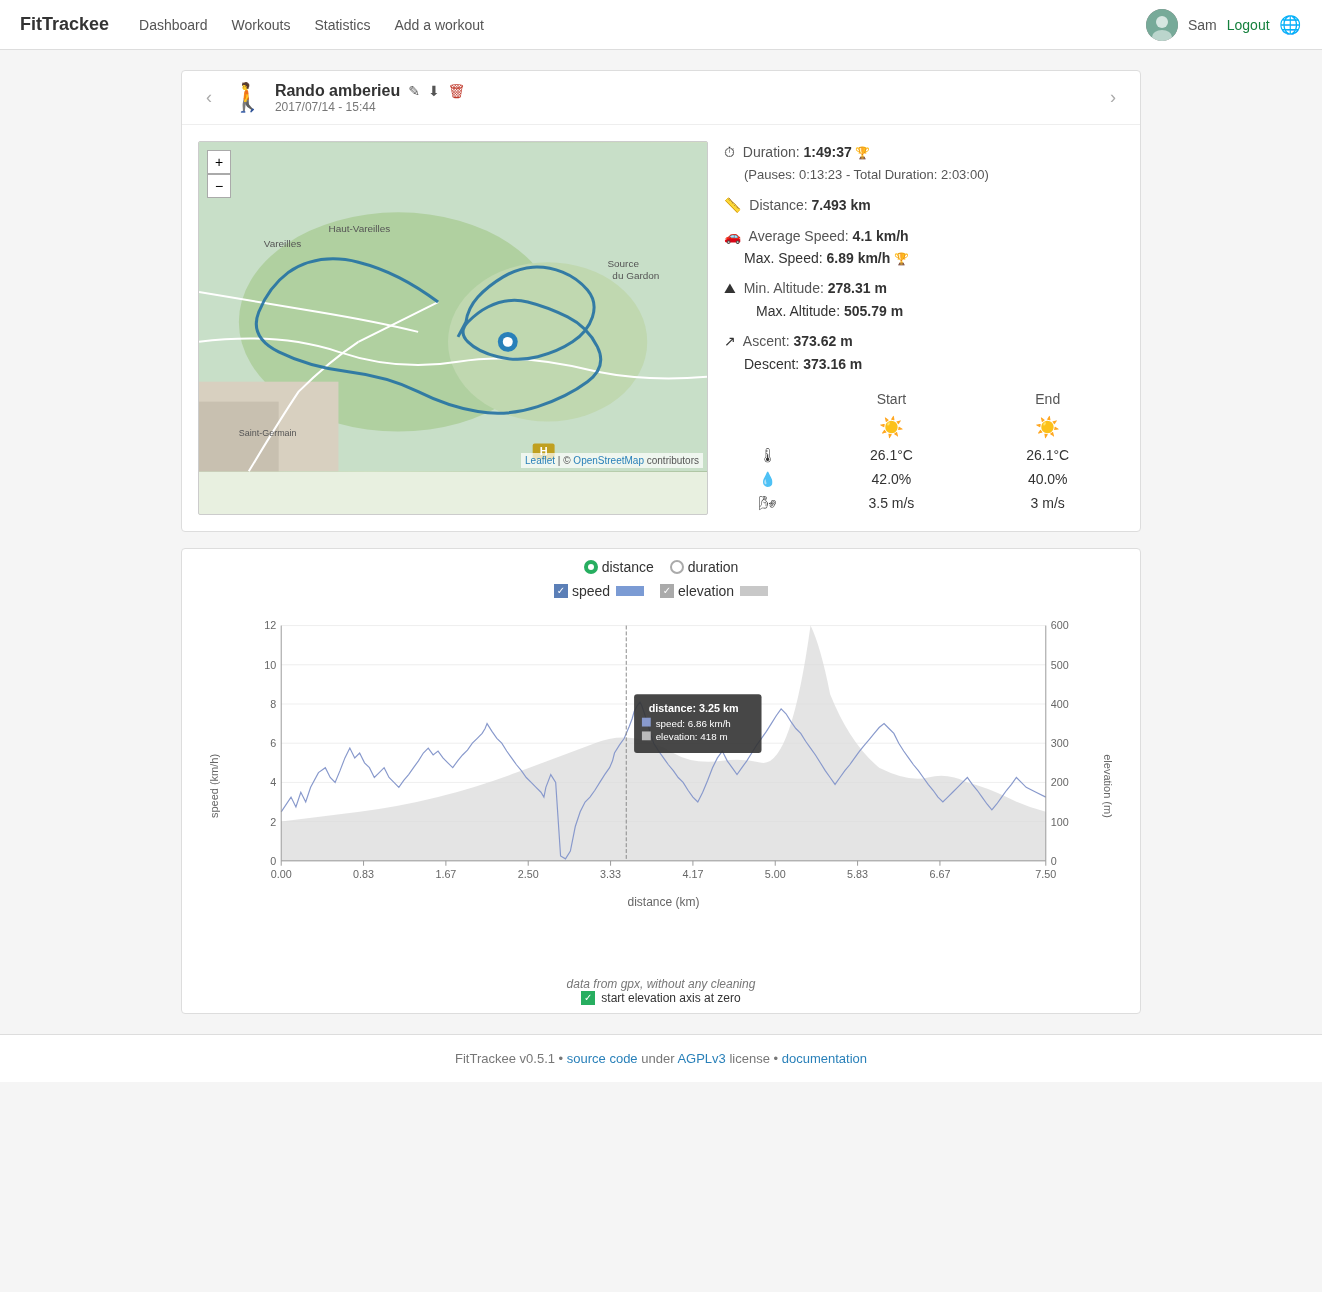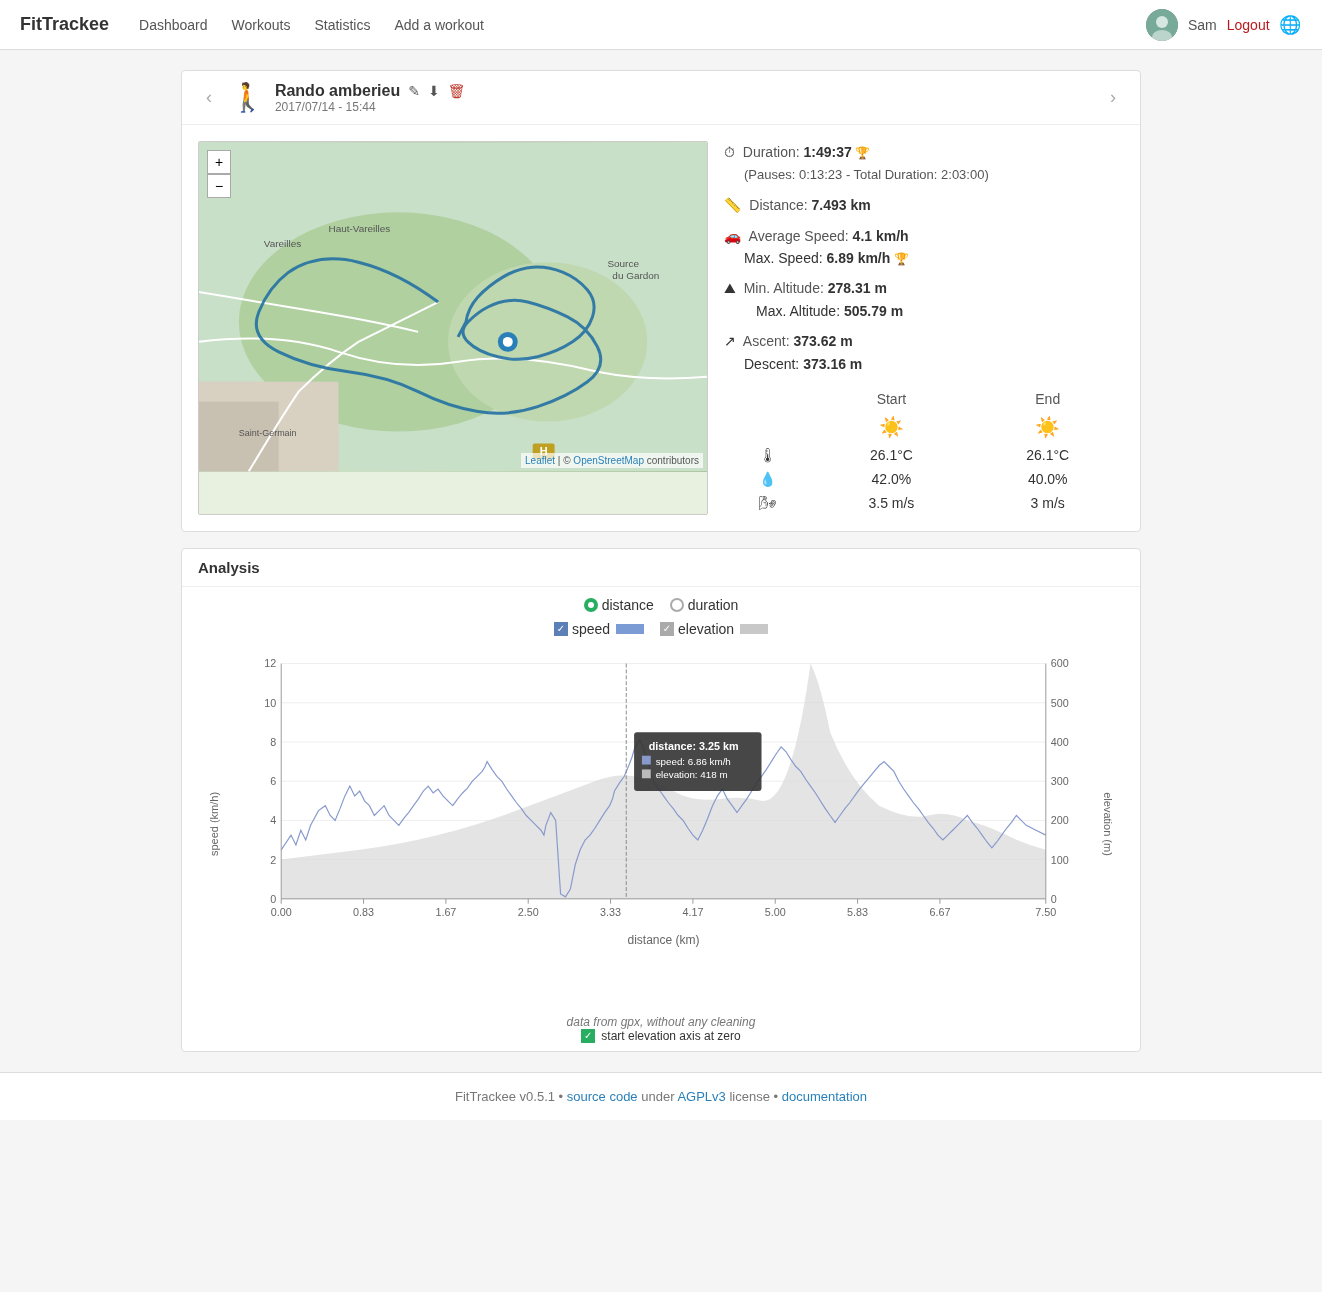--- a/index.html
+++ b/index.html
@@ -6,21 +6,21 @@
     body { font-family: Arial, sans-serif; font-size: 14px; color: #333; background: #f5f5f5; }
 
     
     nav { background: #fff; border-bottom: 1px solid #ddd; display: flex; align-items: center; padding: 0 20px; height: 50px; }
     .nav-brand { font-weight: bold; font-size: 18px; color: #333; margin-right: 20px; text-decoration: none; }
     .nav-links { display: flex; gap: 4px; flex: 1; }
     .nav-link { padding: 6px 10px; color: #555; text-decoration: none; cursor: pointer; }
     .nav-right { display: flex; align-items: center; gap: 10px; margin-left: auto; }
     .avatar { width: 32px; height: 32px; border-radius: 50%; background: #888; overflow: hidden; display: flex; align-items: center; justify-content: center; color: #fff; font-size: 12px; }
     .nav-user { color: #555; }
-    .nav-logout { color: #b91c1c; cursor: pointer; }
+    .nav-logout { color: #15803d; cursor: pointer; }
 
     
     main { max-width: 980px; margin: 20px auto; padding: 0 10px; }
 
     
     .card { background: #fff; border: 1px solid #ddd; border-radius: 4px; margin-bottom: 16px; }
 
     
     .workout-header { display: flex; align-items: center; justify-content: space-between; }
     .workout-header-left { display: flex; align-items: center; gap: 10px; }
@@ -250,21 +250,20 @@
               <td>3.5 m/s</td>
               <td>3 m/s</td>
             </tr>
           </tbody>
         </table>
       </div>
     </div>
   </div>
 
   <div class="card">
-    <div class="analysis-title">Analysis</div>
     <div class="chart-controls">
       <div class="radio-group">
         <label class="radio-item">
           <div class="radio-dot active"></div>
           <span>distance</span>
         </label>
         <label class="radio-item">
           <div class="radio-dot"></div>
           <span>duration</span>
         </label>

